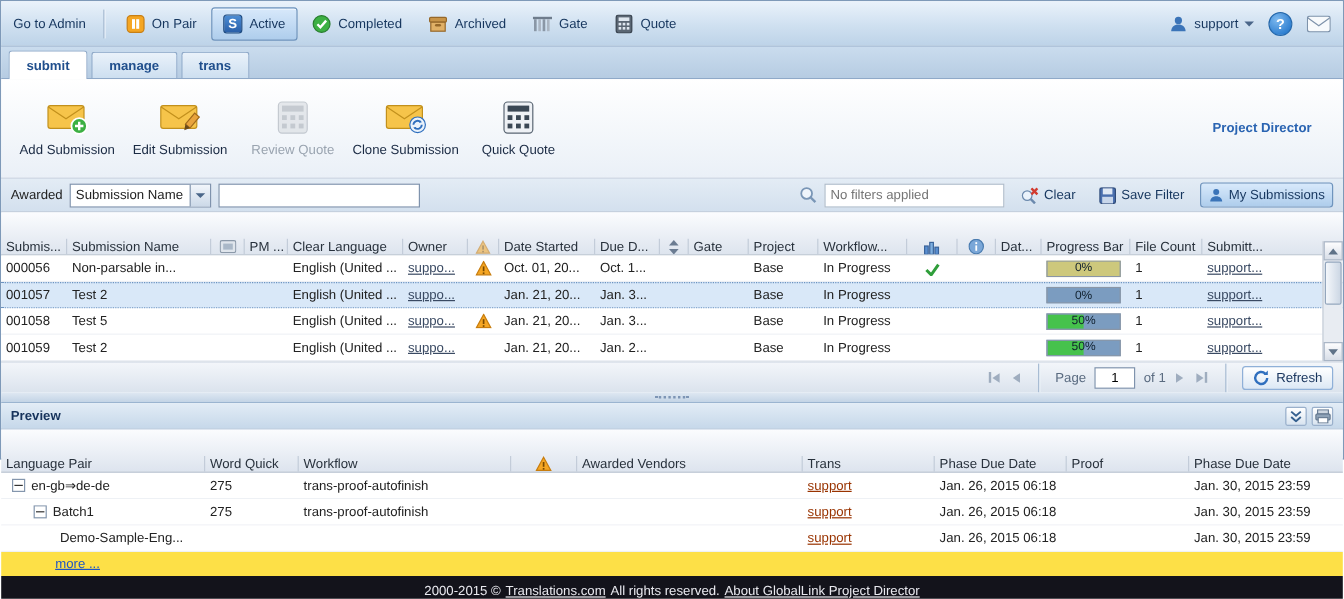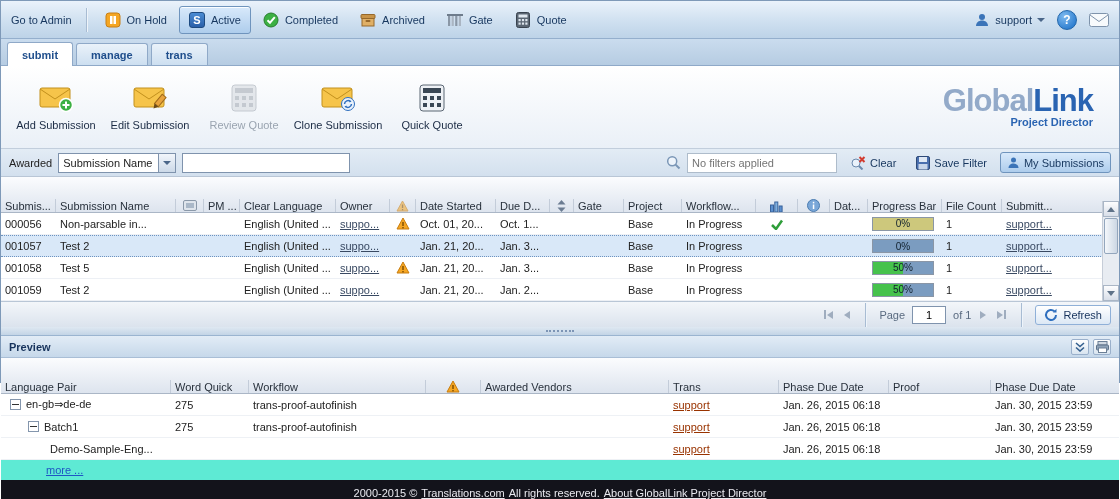--- a/index.html
+++ b/index.html
@@ -96,21 +96,21 @@
 .prow{flex:0 0 22px;display:flex;align-items:center;border-bottom:1px solid #eef1f5;background:#fff;}
 .pp1{width:170px;}.pp2{width:78px;}.pp3{width:177px;}.pp4{width:55px;}.pp5{width:188px;}
 .pp6{width:110px;}.pp7{width:110px;}.pp8{width:102px;}.pp9{flex:1;}
 .treebox{width:11px;height:11px;border:1px solid #8496ad;background:#fff;display:inline-flex;align-items:center;justify-content:center;flex:0 0 11px;margin-right:5px;cursor:pointer;}
 .treebox::after{content:"";width:7px;height:1px;background:#333;}
 .ind1{width:5px;flex:0 0 5px;}
 .ind2{width:23px;flex:0 0 23px;}
 .ind3{width:45px;flex:0 0 45px;}
 .trans-link{color:#993300;}
 .more-link{color:#1f55c4;}
-.more-row{flex:0 0 20px;display:flex;align-items:center;background:#5eead4;}
+.more-row{flex:0 0 20px;display:flex;align-items:center;background:#fde047;}
 
 .spacer-flex{flex:1;background:#fff;}
 
 
 .footer{flex:0 0 26px;background:#13131b;color:#e9e9ef;display:flex;align-items:center;justify-content:center;gap:4px;}
 .footer a{color:#e9e9ef;}
 </style>
 </head>
 <body>
 
@@ -120,21 +120,21 @@
     <span class="admin-link">Go to Admin</span>
     <span class="vsep"></span>
     <div class="tb-btn">
       <span>
           <svg width="16" height="16">
             <rect x="1" y="1" width="14" height="14" rx="3" fill="#f5a623" stroke="#c77f16"></rect>
             <rect x="5" y="4" width="2.5" height="8" fill="#fff"></rect>
             <rect x="8.5" y="4" width="2.5" height="8" fill="#fff"></rect>
           </svg>
         </span>
-      <span>On Hold</span>
+      <span>On Pair</span>
     </div>
     <div class="tb-btn selected">
       <span class="icon-s">S</span>
       <span>Active</span>
     </div>
     <div class="tb-btn">
       <span>
           <svg width="16" height="16">
             <circle cx="8" cy="8" r="7" fill="#3cb043" stroke="#2a7d30"></circle>
             <path d="M4.5 8.2 L7 10.7 L11.8 5.2" fill="none" stroke="#fff" stroke-width="2"></path>
@@ -283,21 +283,20 @@
               <rect x="23" y="13" width="4" height="4"></rect>
               <rect x="9" y="20" width="4" height="4"></rect>
               <rect x="16" y="20" width="4" height="4"></rect>
               <rect x="23" y="20" width="4" height="4"></rect>
             </g>
           </svg>
         </span>
       <span>Quick Quote</span>
     </div>
     <div class="logo">
-      <div class="logo-main"><span class="logo-global">Global</span><span class="logo-link">Link</span></div>
       <div class="logo-sub">Project Director</div>
     </div>
   </div>
 
   <div class="filter-bar">
     <span>Awarded</span>
     <div class="fake-select">
       <span class="val">Submission Name</span>
       <span class="arrow-box">
           <span class="caret-down"></span>

